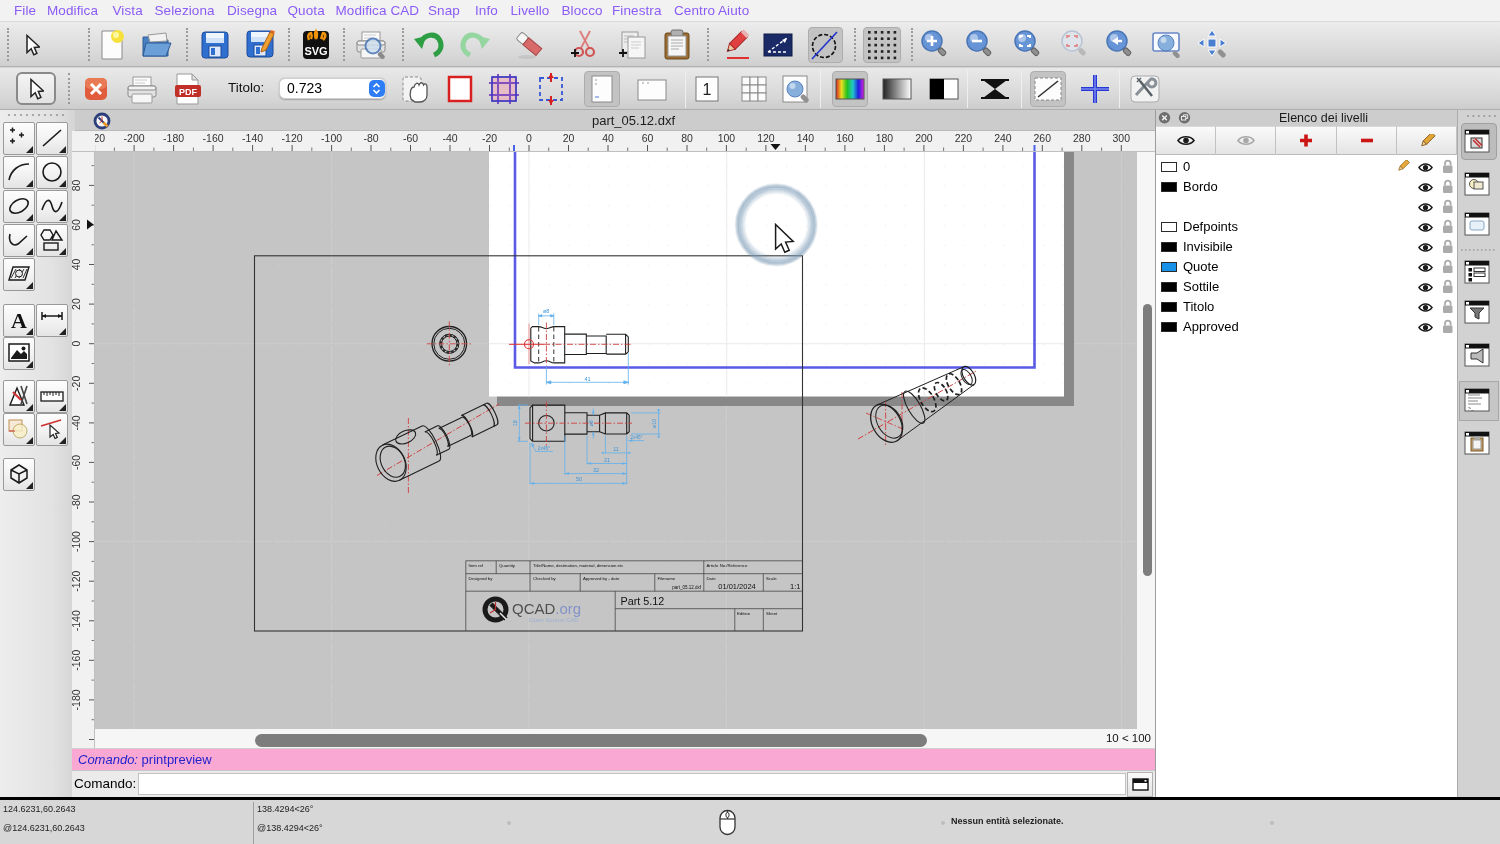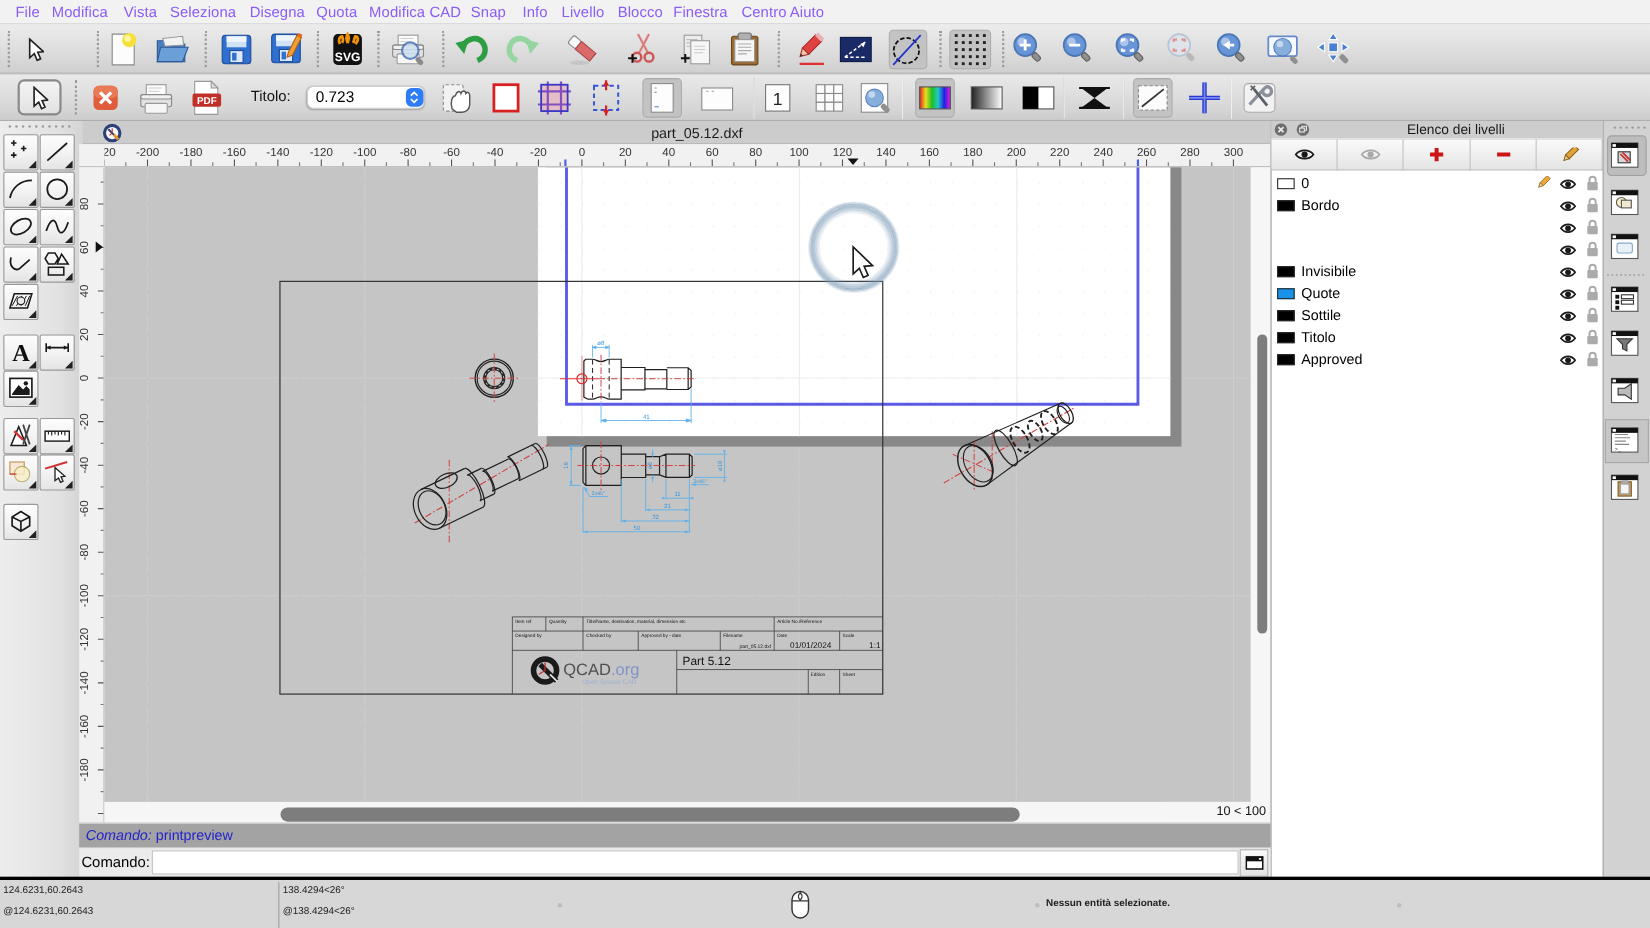--- a/index.html
+++ b/index.html
@@ -25,21 +25,21 @@
 .gridinfo{left:1060px;top:729px;width:95px;height:19px;background:#f6f6f6;font-size:11.5px;color:#111;text-align:right;line-height:19px;padding-right:4px}
 .panel{left:1155px;top:110px;width:302px;height:688px;background:#fff;border-left:1px solid #9c9c9c}
 .phead{position:absolute;left:0;top:0;width:100%;height:16px;background:#cdcdcd}
 .ptitle{position:absolute;width:100%;text-align:center;text-indent:34px;font-size:12.5px;line-height:17px;color:#1a1a1a}
 .ptb{position:absolute;left:0;top:16px;width:100%;height:29px;background:linear-gradient(#fbfbfb,#e4e4e4);border-bottom:1px solid #b9b9b9}
 .ptbtn{position:absolute;top:0;height:29px;border-right:1px solid #c2c2c2;border-top:1px solid #d8d8d8}
 .lrow{position:absolute;left:0;width:100%;height:20px;font-size:13px;color:#000}
 .lname{position:absolute;left:27px;top:2px;line-height:16px}
 .swatch{position:absolute;left:5px;top:5px;width:16px;height:10px;border:1px solid #2a2a2a}
 .rstrip{left:1457px;top:110px;width:43px;height:688px;background:#d2d2d2;border-left:1px solid #ababab}
-.cmdhist{left:72px;top:748px;width:1083px;height:22px;background:#a3a3a3;border-top:1px solid #d0d0d0}
+.cmdhist{left:72px;top:748px;width:1083px;height:22px;background:#f9a8d4;border-top:1px solid #d0d0d0}
 .cmdline{left:72px;top:770px;width:1083px;height:27px;background:#ebebeb;border-top:1px solid #c6c6c6}
 .statusbar{left:0;top:797px;width:1500px;height:58px;background:#d7d7d7;border-top:3px solid #000000}
 .st{position:absolute;font-size:9px;color:#1d1d1d}
 .dot{position:absolute;width:4px;height:4px;border-radius:2px;background:#bdbdbd}
 </style></head><body>
 <div class="ab menubar">
 <span class="mi" style="left:14px">File</span>
 <span class="mi" style="left:47px">Modifica</span>
 <span class="mi" style="left:112.5px">Vista</span>
 <span class="mi" style="left:154.5px">Seleziona</span>
@@ -895,20 +895,24 @@
       <path d="M4,6.5 V4.5 a2.8,2.8 0 0 1 5.6,0 V6.5" fill="none" stroke="#ababab" stroke-width="1.8"></path>
     </svg>
 <svg class="ic" style="left:261px;top:91px" width="17" height="13" viewBox="0 0 17 13">
       <path d="M2,6.5 C5.5,1.8 11.5,1.8 15,6.5 C11.5,11.2 5.5,11.2 2,6.5 Z" fill="none" stroke="#1a1a1a" stroke-width="1.5"></path>
       <circle cx="8.5" cy="6.5" r="2.6" fill="#1a1a1a"></circle>
     </svg>
 <svg class="ic" style="left:285px;top:89px" width="13" height="15" viewBox="0 0 13 15">
       <rect x="2" y="6.5" width="9.5" height="7.5" rx="1" fill="#ababab"></rect>
       <path d="M4,6.5 V4.5 a2.8,2.8 0 0 1 5.6,0 V6.5" fill="none" stroke="#ababab" stroke-width="1.8"></path>
     </svg>
+<div class="lrow" style="top:107px">
+      <div class="swatch" style="background:#ffffff"></div>
+      <span class="lname">Defpoints</span>
+    </div>
 <svg class="ic" style="left:261px;top:111px" width="17" height="13" viewBox="0 0 17 13">
       <path d="M2,6.5 C5.5,1.8 11.5,1.8 15,6.5 C11.5,11.2 5.5,11.2 2,6.5 Z" fill="none" stroke="#1a1a1a" stroke-width="1.5"></path>
       <circle cx="8.5" cy="6.5" r="2.6" fill="#1a1a1a"></circle>
     </svg>
 <svg class="ic" style="left:285px;top:109px" width="13" height="15" viewBox="0 0 13 15">
       <rect x="2" y="6.5" width="9.5" height="7.5" rx="1" fill="#ababab"></rect>
       <path d="M4,6.5 V4.5 a2.8,2.8 0 0 1 5.6,0 V6.5" fill="none" stroke="#ababab" stroke-width="1.8"></path>
     </svg>
 <div class="lrow" style="top:127px">
       <div class="swatch" style="background:#000000"></div>

